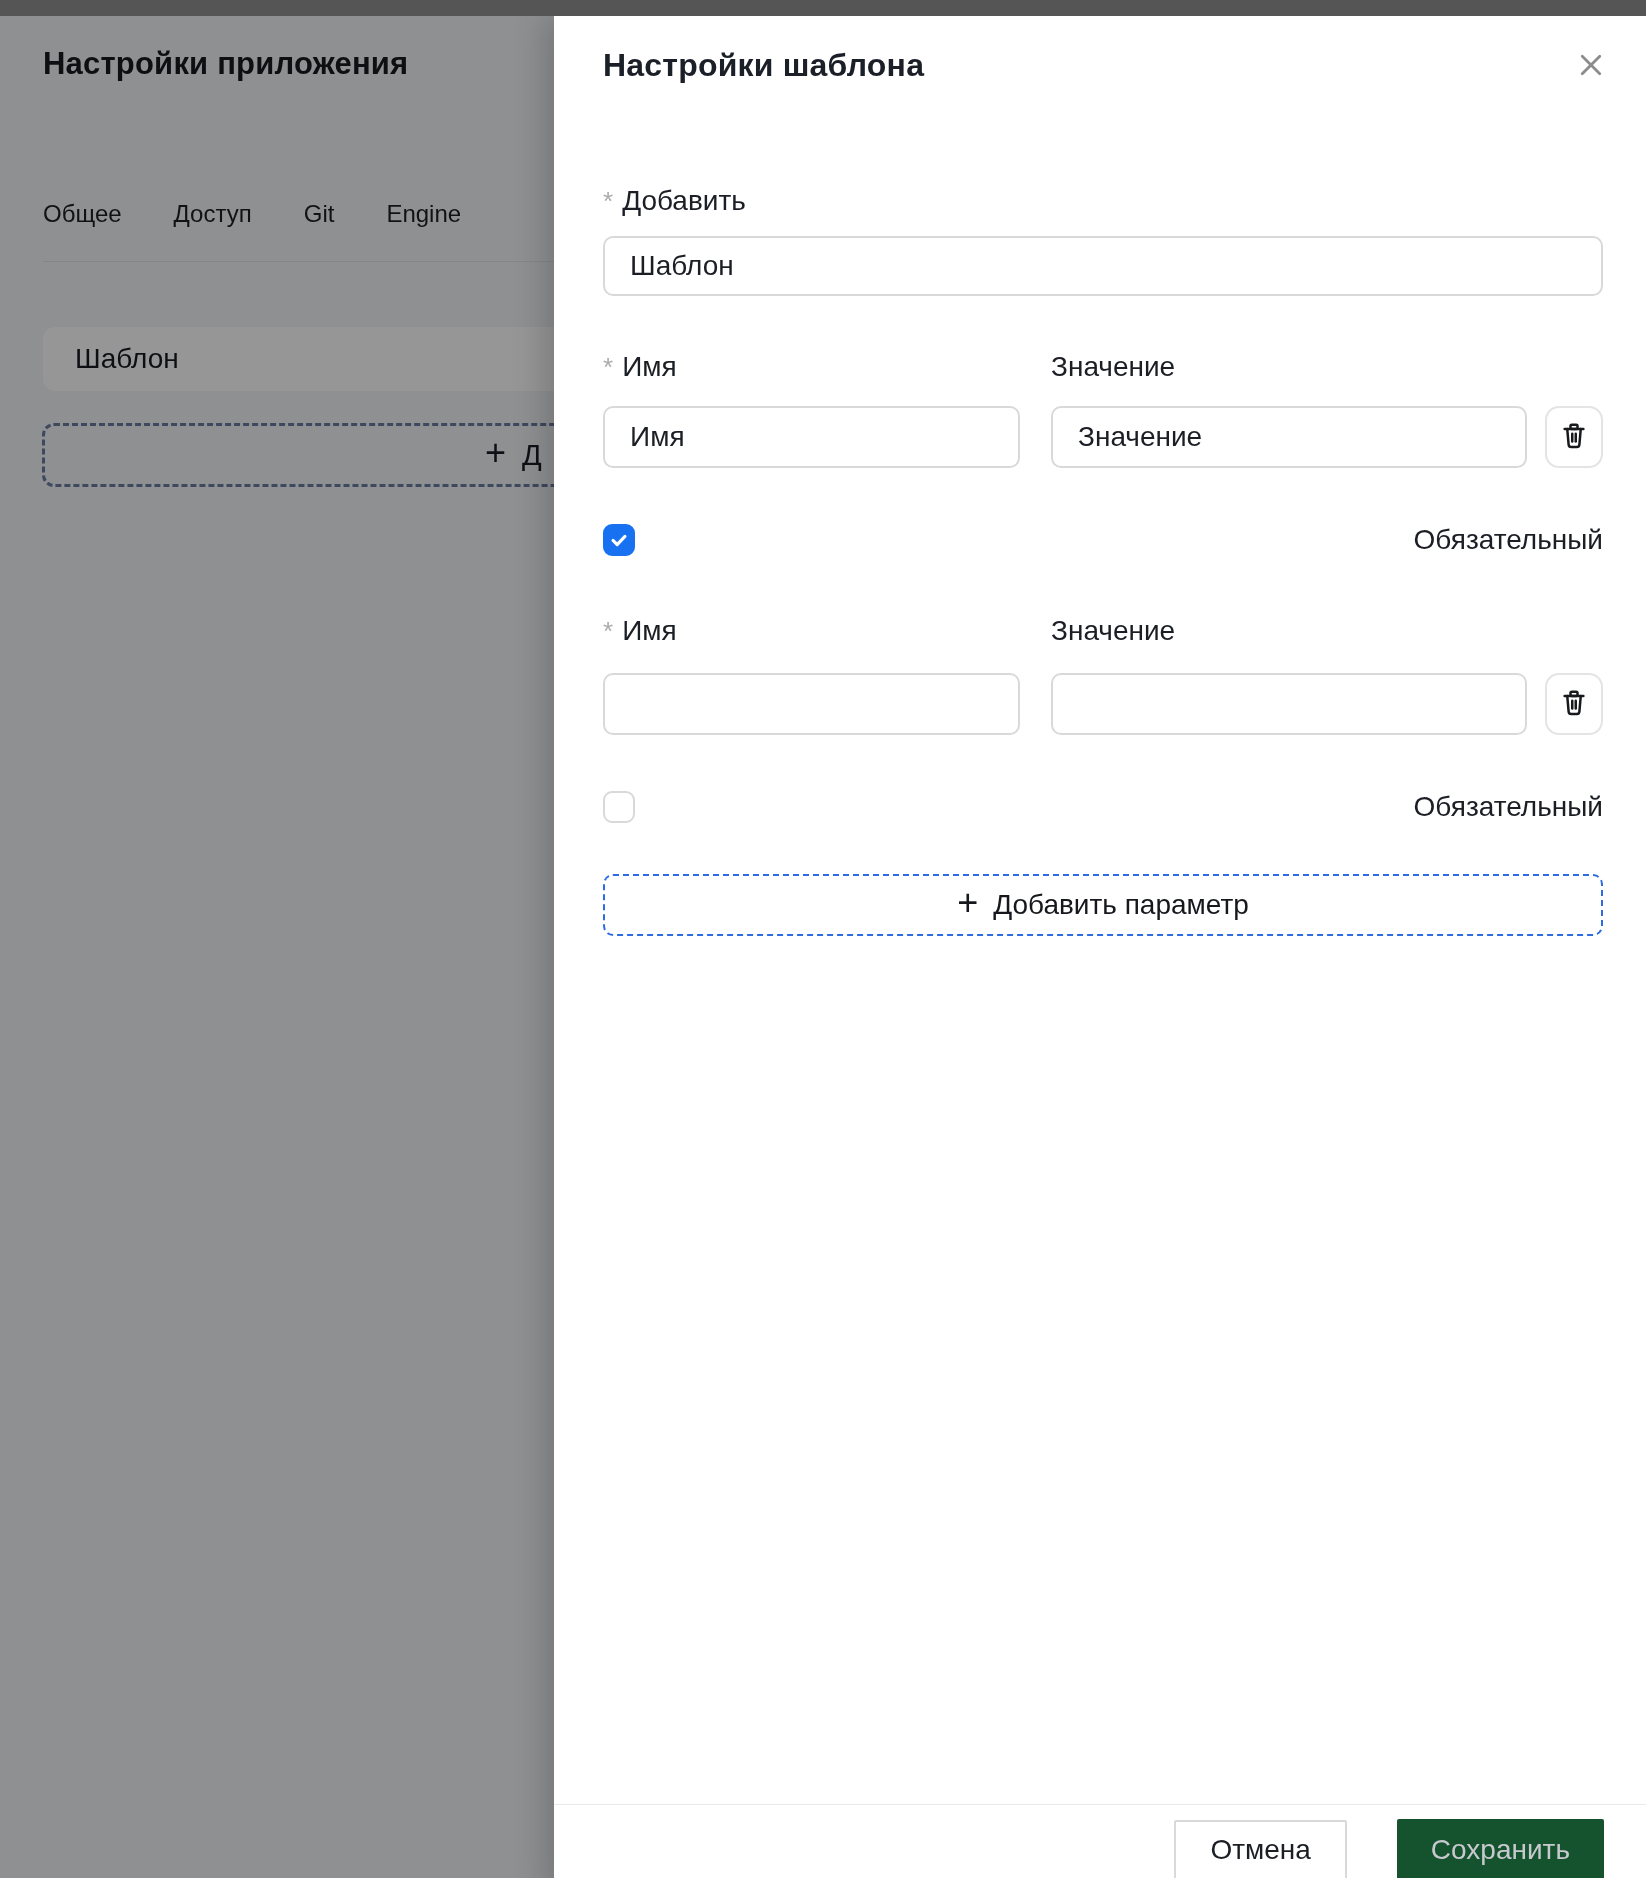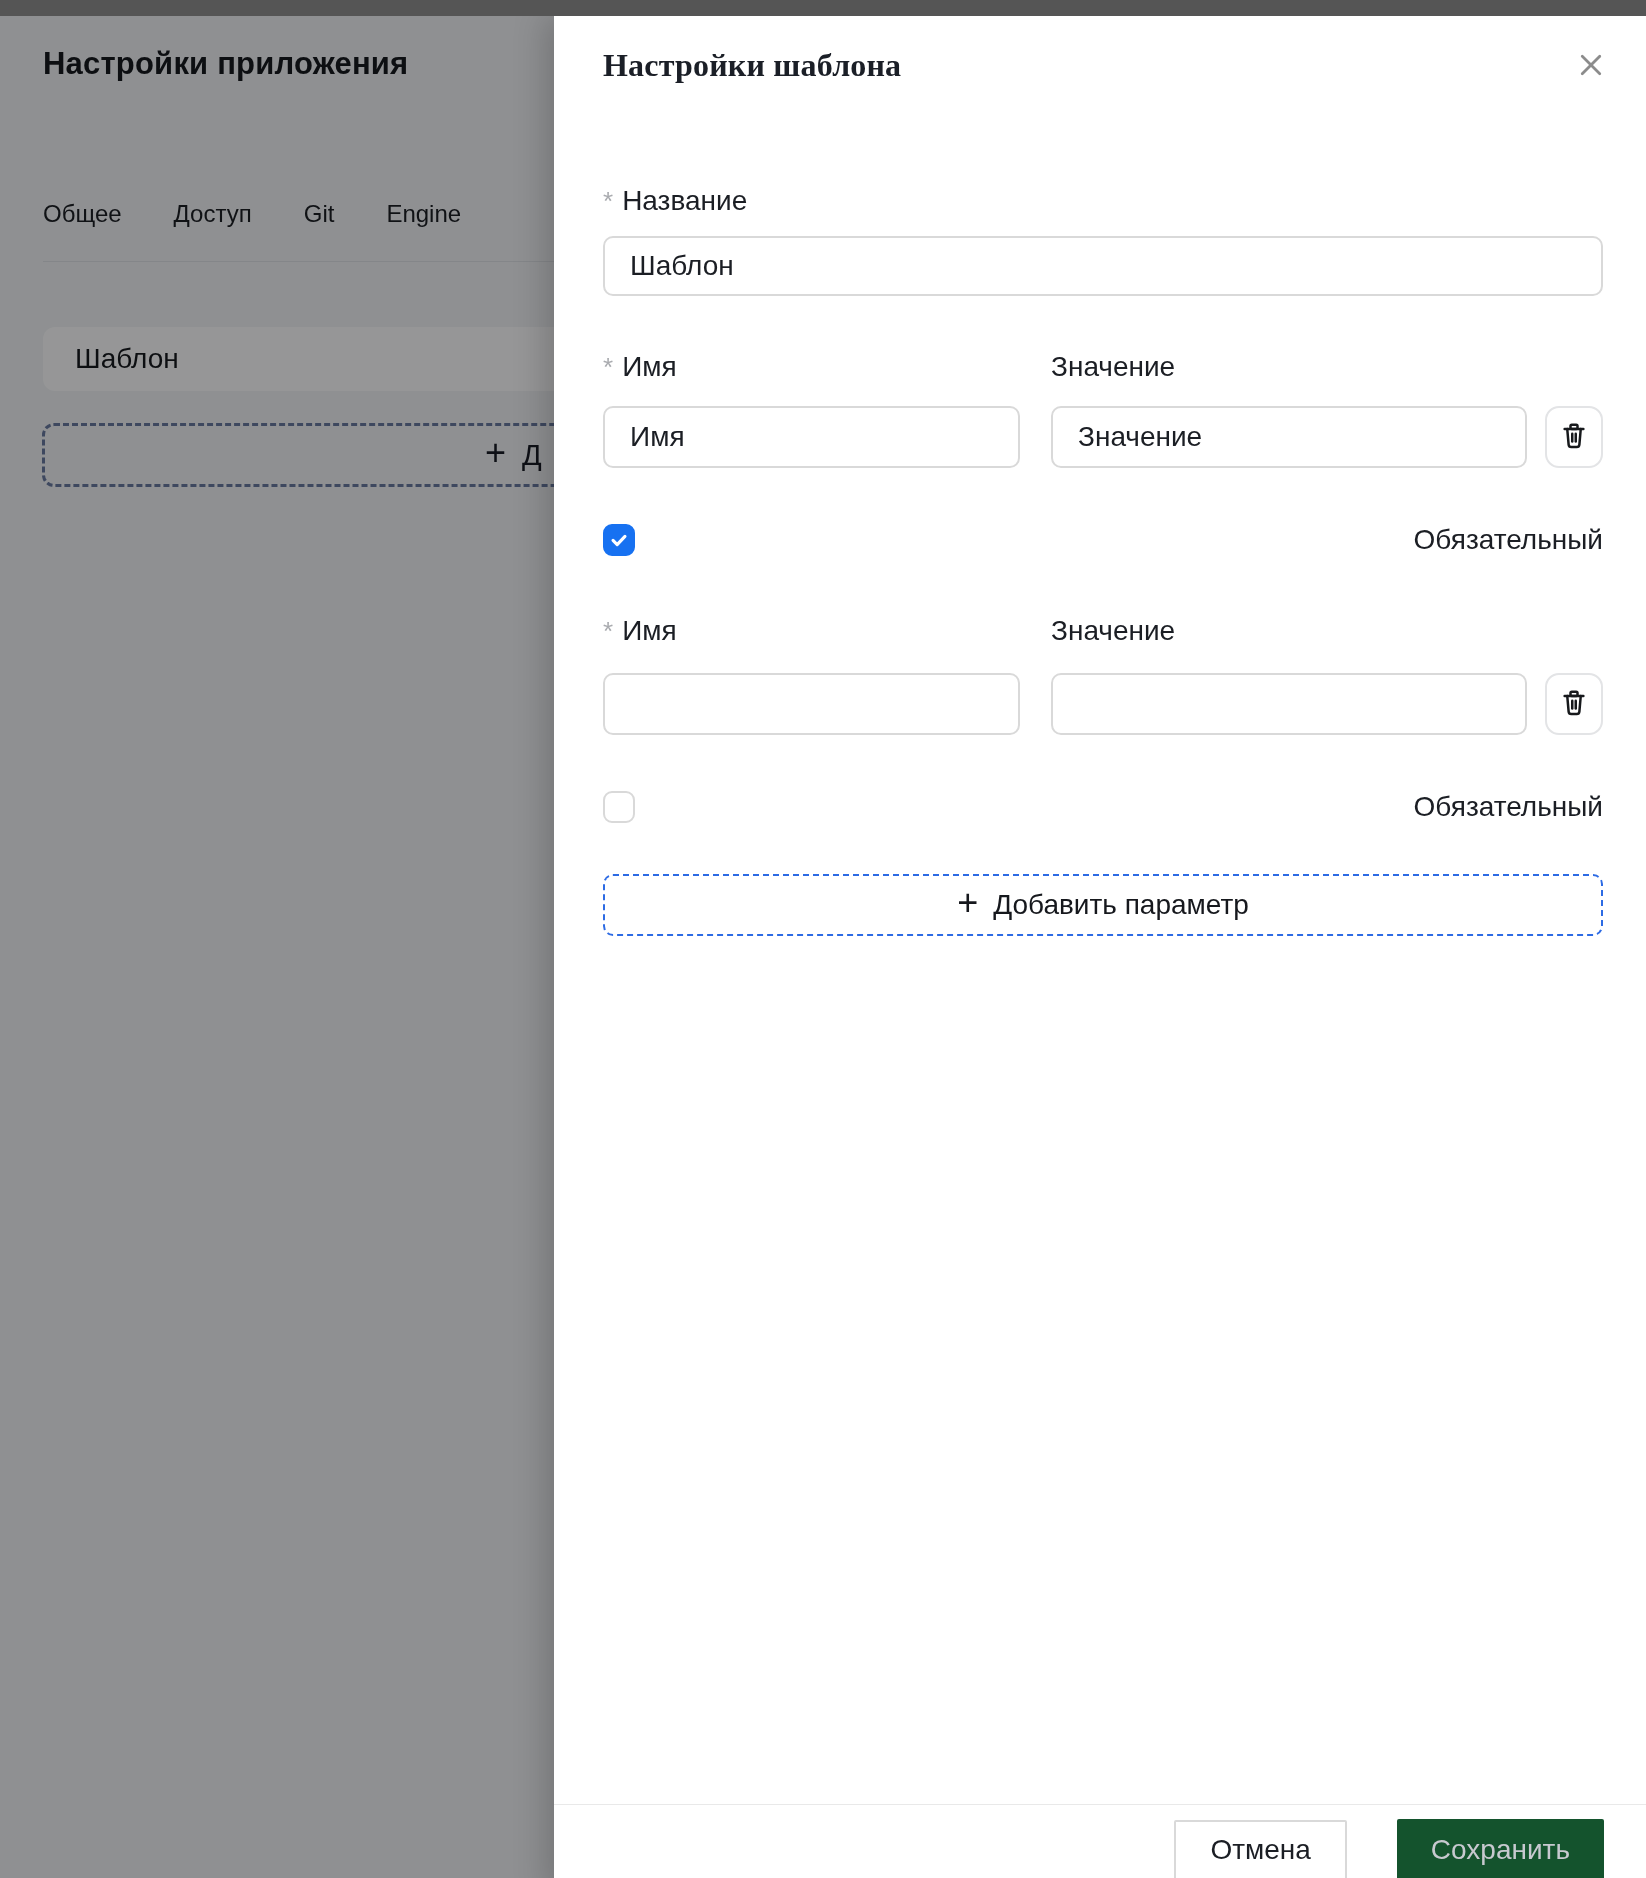--- a/index.html
+++ b/index.html
@@ -36,21 +36,21 @@
   
   .overlay { position:absolute; inset:0; background:rgba(0,0,0,0.40); }
 
   
   .drawer {
     position:absolute; top:0; right:0; width:1092px; height:100%;
     background:#ffffff; box-shadow:-10px 0 30px rgba(0,0,0,0.18);
     display:flex; flex-direction:column;
   }
   .drawer-header { padding:30px 40px 0 49px; display:flex; align-items:flex-start; justify-content:space-between; }
-  .drawer-title { font-size:32px; font-weight:700; color:#1b1f27; line-height:38px; letter-spacing:.2px;font-family:Liberation Serif, serif; }
+  .drawer-title { font-size:32px; font-weight:700; color:#1b1f27; line-height:38px; letter-spacing:.2px; }
   .close-btn { background:none; border:none; padding:0; margin-top:4px; cursor:pointer; line-height:0; }
 
   .drawer-body { flex:1; padding:0 43px 0 49px; overflow:hidden; }
 
   .field-label { display:flex; align-items:flex-start; gap:9px; font-size:28px; color:#1b1e24; height:30px; line-height:30px; }
   .req-mark { color:#a9abaf; font-size:26px; line-height:30px; }
 
   .name-label { margin-top:102px; }
   .input {
     display:block; border:2px solid #d9d9d9; border-radius:10px; background:#fff;
@@ -142,21 +142,21 @@
               <line x1="19" y1="5" x2="5" y2="19"></line>
           </svg>
         </span>
       </button>
     </header>
 
     <div class="drawer-body">
 
       <div class="field-label name-label">
         <span class="req-mark">*</span>
-        <span>Название</span>
+        <span>Добавить</span>
       </div>
       <input class="input input-lg" type="text" value="Шаблон" style="">
 
       <div class="param-block pb1">
         <div class="param-labels">
           <div class="field-label col-name">
             <span class="req-mark">*</span>
             <span>Имя</span>
           </div>
           <div class="col-value">Значение</div>

